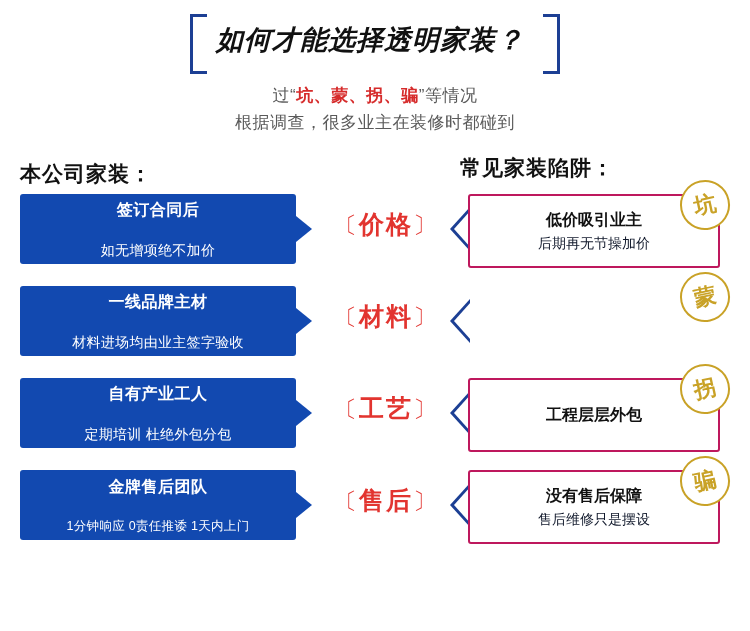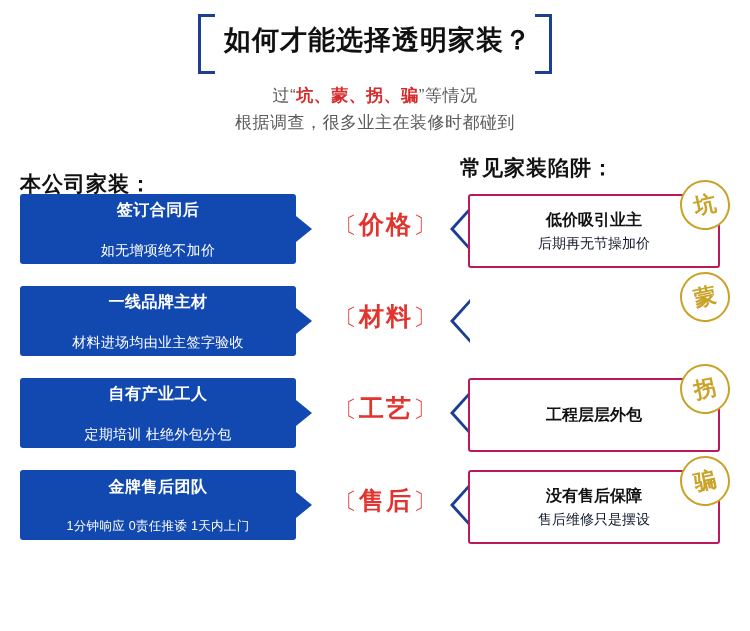--- a/index.html
+++ b/index.html
@@ -17,25 +17,26 @@
   }
 
   
   .header {
     padding-top: 14px;
     text-align: center;
   }
   .title-box {
     display: inline-block;
     position: relative;
-    padding: 8px 20px 10px 26px;
+    padding: 8px 36px 10px 26px;
     font-size: 27px;
     font-weight: bold;
     color: #111111;
     letter-spacing: 1px;
+    font-style: italic;
   }
   .title-box::before {
     content: "";
     position: absolute;
     left: 0;
     top: 0;
     width: 14px;
     height: 100%;
     border-left: 3px solid #1c3f94;
     border-top: 3px solid #1c3f94;
@@ -71,21 +72,21 @@
     height: 34px;
     margin-top: 18px;
   }
   .col-head {
     position: absolute;
     font-size: 21px;
     font-weight: bold;
     color: #111111;
     letter-spacing: 1px;
   }
-  .col-head.left { left: 20px; top: 16px; }
+  .col-head.left { left: 20px; top: 6px; }
   .col-head.right { left: 460px; top: 0; }
 
   
   .rows {
     position: relative;
     margin-top: 6px;
     height: 400px;
   }
   .row {
     position: relative;

